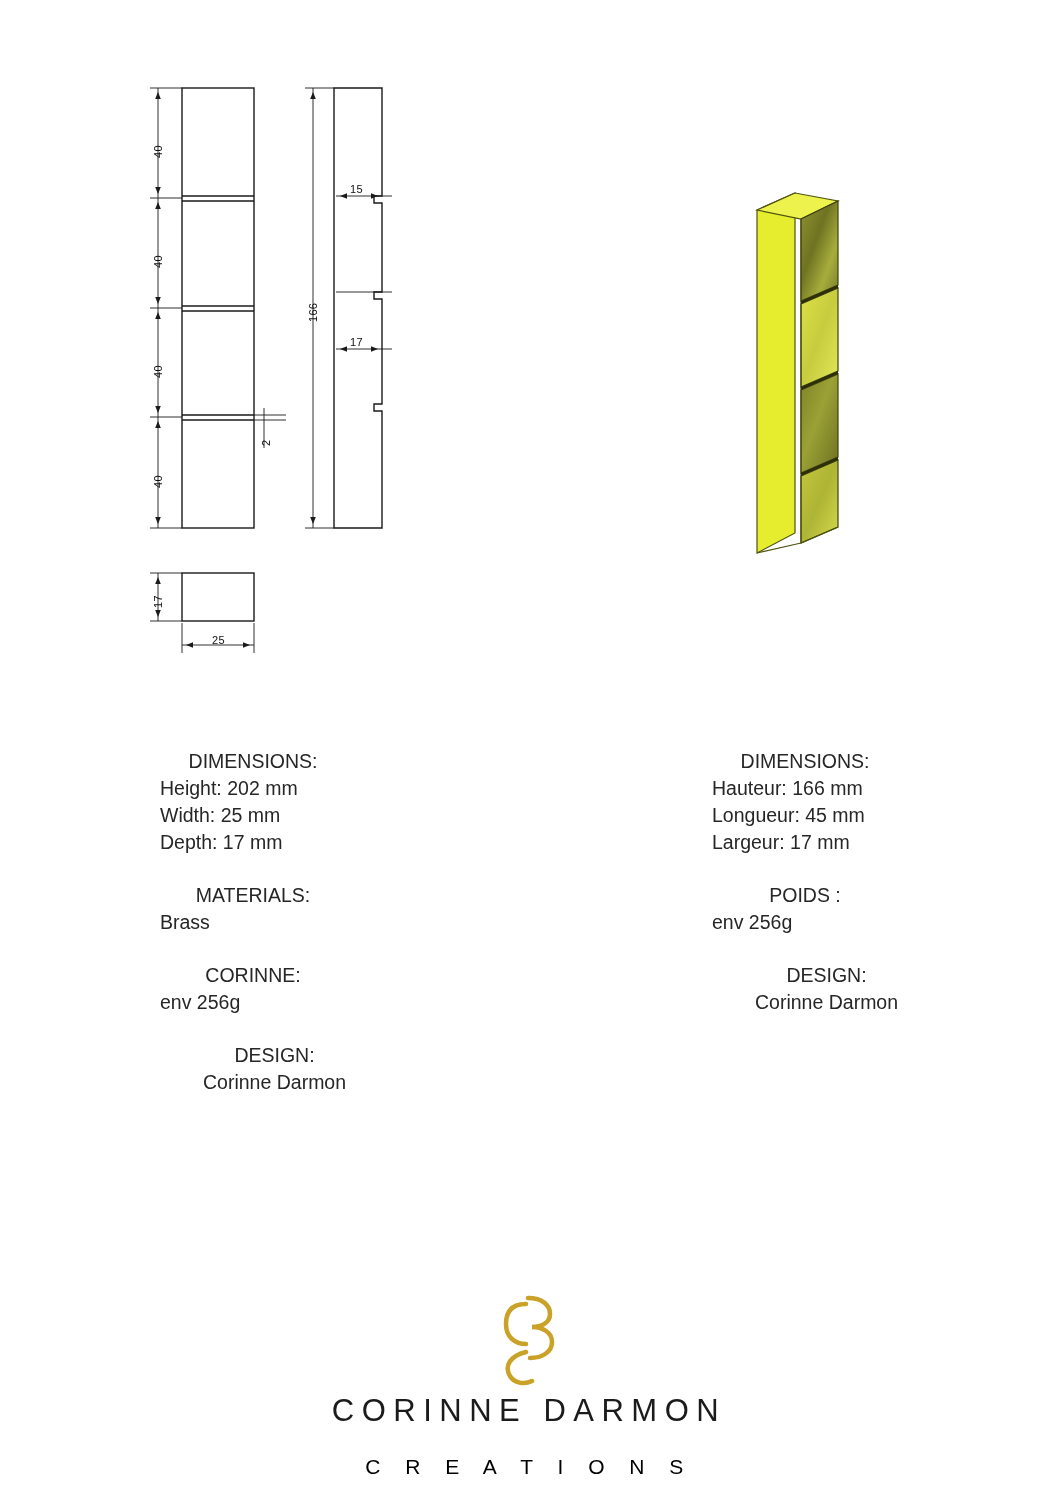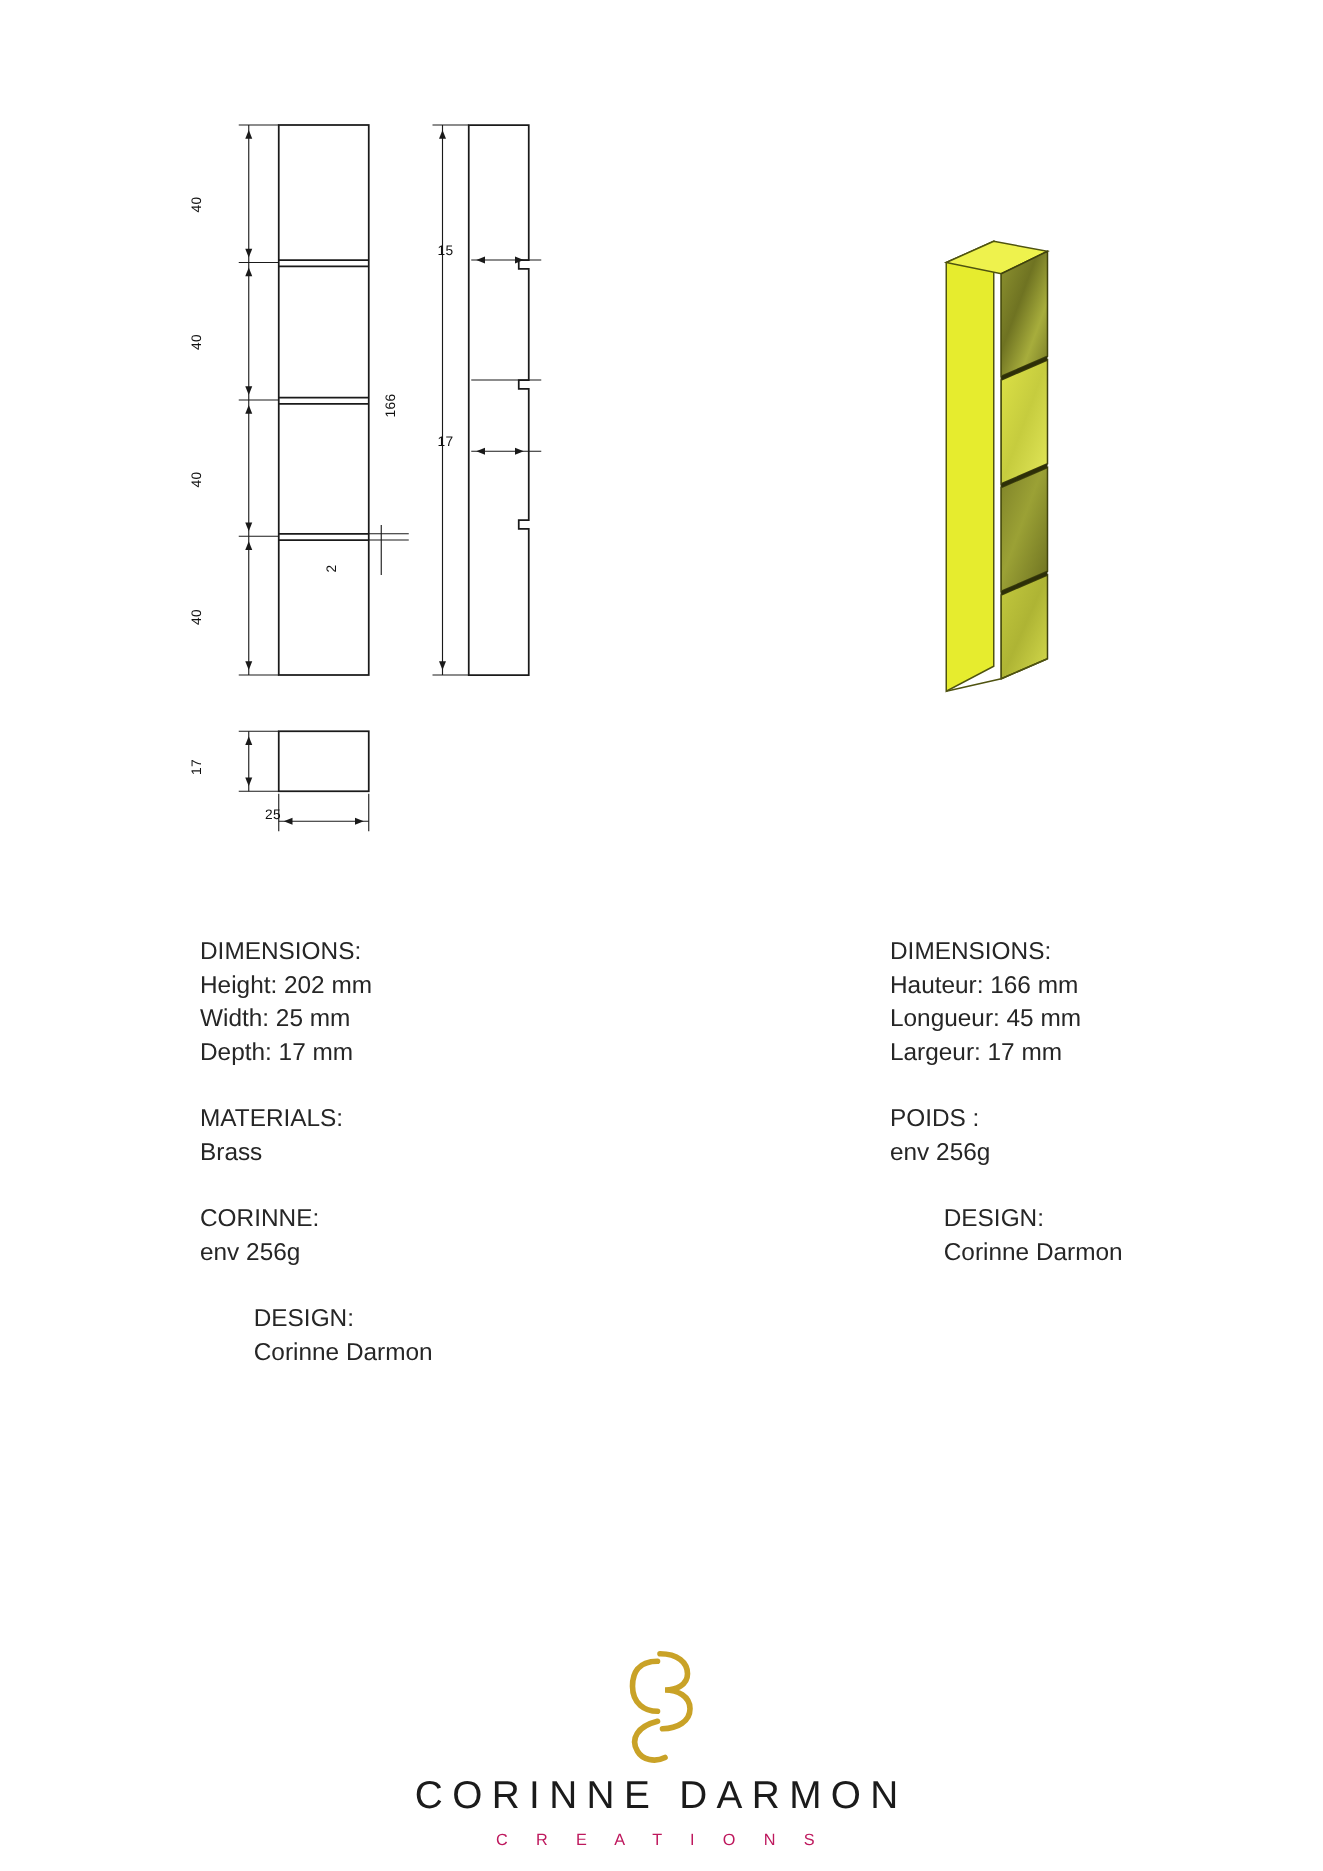--- a/index.html
+++ b/index.html
@@ -13,24 +13,23 @@
     position: relative;
     font-family: "Liberation Sans", sans-serif;
     color: #1a1a1a;
     overflow: hidden;
   }
 
   
   #drawing-area {
     position: absolute;
     left: 0;
-    top: 12px;
+    top: 0;
     width: 924px;
     height: 700px;
-    padding-left: 41px;
   }
 
   .dim-label {
     position: absolute;
     font-family: "Liberation Sans", sans-serif;
     font-size: 11px;
     color: #111;
     letter-spacing: 0.3px;
   }
   .dim-label.vert {
@@ -51,21 +50,21 @@
   
   .spec-block {
     position: absolute;
     font-family: "Liberation Sans", sans-serif;
     font-size: 19.5px;
     line-height: 27px;
     color: #262626;
   }
   .spec-block .group { margin-bottom: 26px; }
   .spec-block .group:last-child { margin-bottom: 0; margin-left: 43px; }
-  .spec-block .key { display: block; }
+  .spec-block .key { display: block; text-align: center; }
   .spec-block .val { display: block; }
 
   #spec-en { left: 160px; top: 748px; }
   #spec-fr { left: 712px; top: 748px; }
 
   
   #footer {
     position: absolute;
     left: 0;
     bottom: 18px;
@@ -74,24 +73,24 @@
   }
   #brand-name {
     font-family: "Liberation Sans", sans-serif;
     font-size: 31px;
     letter-spacing: 7.5px;
     color: #1b1b1b;
     margin-top: 2px;
   }
   #brand-tagline {
     font-family: "Liberation Sans", sans-serif;
-    font-size: 13px;
+    font-size: 21px;
     letter-spacing: 9.5px;
-    color: #be185d;
-    margin-top: 10px;
+    color: #000000;
+    margin-top: 26px;
   }
   #brand-mark {
     width: 90px;
     height: 105px;
     margin: 0 auto;
     display: block;
   }
 </style>
 </head>
 <body>

